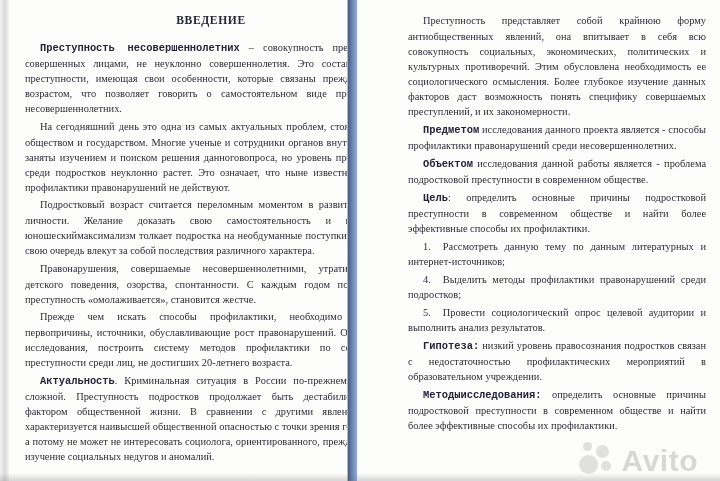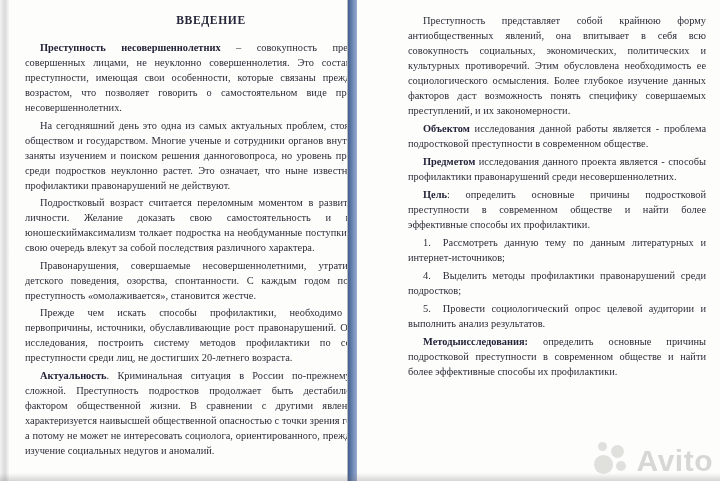--- a/index.html
+++ b/index.html
@@ -33,25 +33,25 @@
   }
   .page-left{left:9px;width:405px;padding:11px 17px 6px 16px;}
   .page-right{left:357px;width:363px;padding:13px 14px 6px 51px;}
   .title{
     font-size:11.6px;line-height:16px;font-weight:bold;
     text-align:center;letter-spacing:0.6px;
     margin:2px 0 11px 0;color:#26263a;
   }
   .para{margin:0 0 2.5px 0;text-indent:15px;}
   .page-right .para{margin-bottom:3px;}
-  .lead{font-weight:bold;color:#23233a;}
+  .lead{font-weight:bold;color:#23233a;font-family:Liberation Mono, monospace;}
   .task .num{margin-right:12px;}
   
   .watermark{
-    position:absolute;right:7px;bottom:1px;
+    position:absolute;right:22px;bottom:1px;
     display:flex;align-items:center;
     pointer-events:none;
   }
   .wm-logo{position:relative;width:38px;height:38px;}
   .wm-logo i{position:absolute;border-radius:50%;background:rgba(184,184,176,0.42);}
   .wm-logo .c1{left:4px;top:0;width:9px;height:9px;}
   .wm-logo .c2{left:17px;top:3px;width:13px;height:13px;}
   .wm-logo .c3{left:0;top:13px;width:19px;height:19px;}
   .wm-logo .c4{left:22px;top:19px;width:10px;height:10px;}
   .wm-text{
@@ -76,28 +76,29 @@
     <p class="para"><b class="lead"></b><span>Прежде чем искать способы профилактики, необходимо выяснить первопричины, источники, обуславливающие рост правонарушений. Опираясь на исследования, построить систему методов профилактики по сокращению преступности среди лиц, не достигших 20-летнего возраста.</span></p>
     <p class="para"><b class="lead">Актуальность</b><span>. Криминальная ситуация в России по-прежнему остается сложной. Преступность подростков продолжает быть дестабилизирующим фактором общественной жизни. В сравнении с другими явлениями, она характеризуется наивысшей общественной опасностью с точки зрения государства, а потому не может не интересовать социолога, ориентированного, прежде всего, на изучение социальных недугов и аномалий.</span></p>
   </div>
 
   <div class="spine"></div>
 
   <div class="left-edge"></div>
 
   <div class="page page-right">
     <p class="para"><b class="lead"></b><span>Преступность представляет собой крайнюю форму антиобщественных явлений, она впитывает в себя всю совокупность социальных, экономических, политических и культурных противоречий. Этим обусловлена необходимость ее социологического осмысления. Более глубокое изучение данных факторов даст возможность понять специфику совершаемых преступлений, и их закономерности.</span></p>
+    <p class="para"><b class="lead">Предметом</b><span> исследования данного проекта является - способы профилактики правонарушений среди несовершеннолетних.</span></p>
     <p class="para"><b class="lead">Объектом</b><span> исследования данной работы является - проблема подростковой преступности в современном обществе.</span></p>
-    <p class="para"><b class="lead">Предметом</b><span> исследования данного проекта является - способы профилактики правонарушений среди несовершеннолетних.</span></p>
     <p class="para"><b class="lead">Цель</b><span>: определить основные причины подростковой преступности в современном обществе и найти более эффективные способы их профилактики.</span></p>
 
     <p class="para task"><span class="num">1.</span><span>Рассмотреть данную тему по данным литературных и интернет-источников;</span></p>
     <p class="para task"><span class="num">4.</span><span>Выделить методы профилактики правонарушений среди подростков;</span></p>
     <p class="para task"><span class="num">5.</span><span>Провести социологический опрос целевой аудитории и выполнить анализ результатов.</span></p>
 
+    <p class="para"><b class="lead">Гипотеза:</b><span> низкий уровень правосознания подростков связан с недостаточностью профилактических мероприятий в образовательном учреждении.</span></p>
     <p class="para"><b class="lead">Методыисследования:</b><span> определить основные причины подростковой преступности в современном обществе и найти более эффективные способы их профилактики.</span></p>
   </div>
 
   <div class="bottom-shade"></div>
 
   <div class="watermark">
     <div class="wm-logo">
       <i class="c1"></i>
         <i class="c2"></i>
         <i class="c3"></i>

